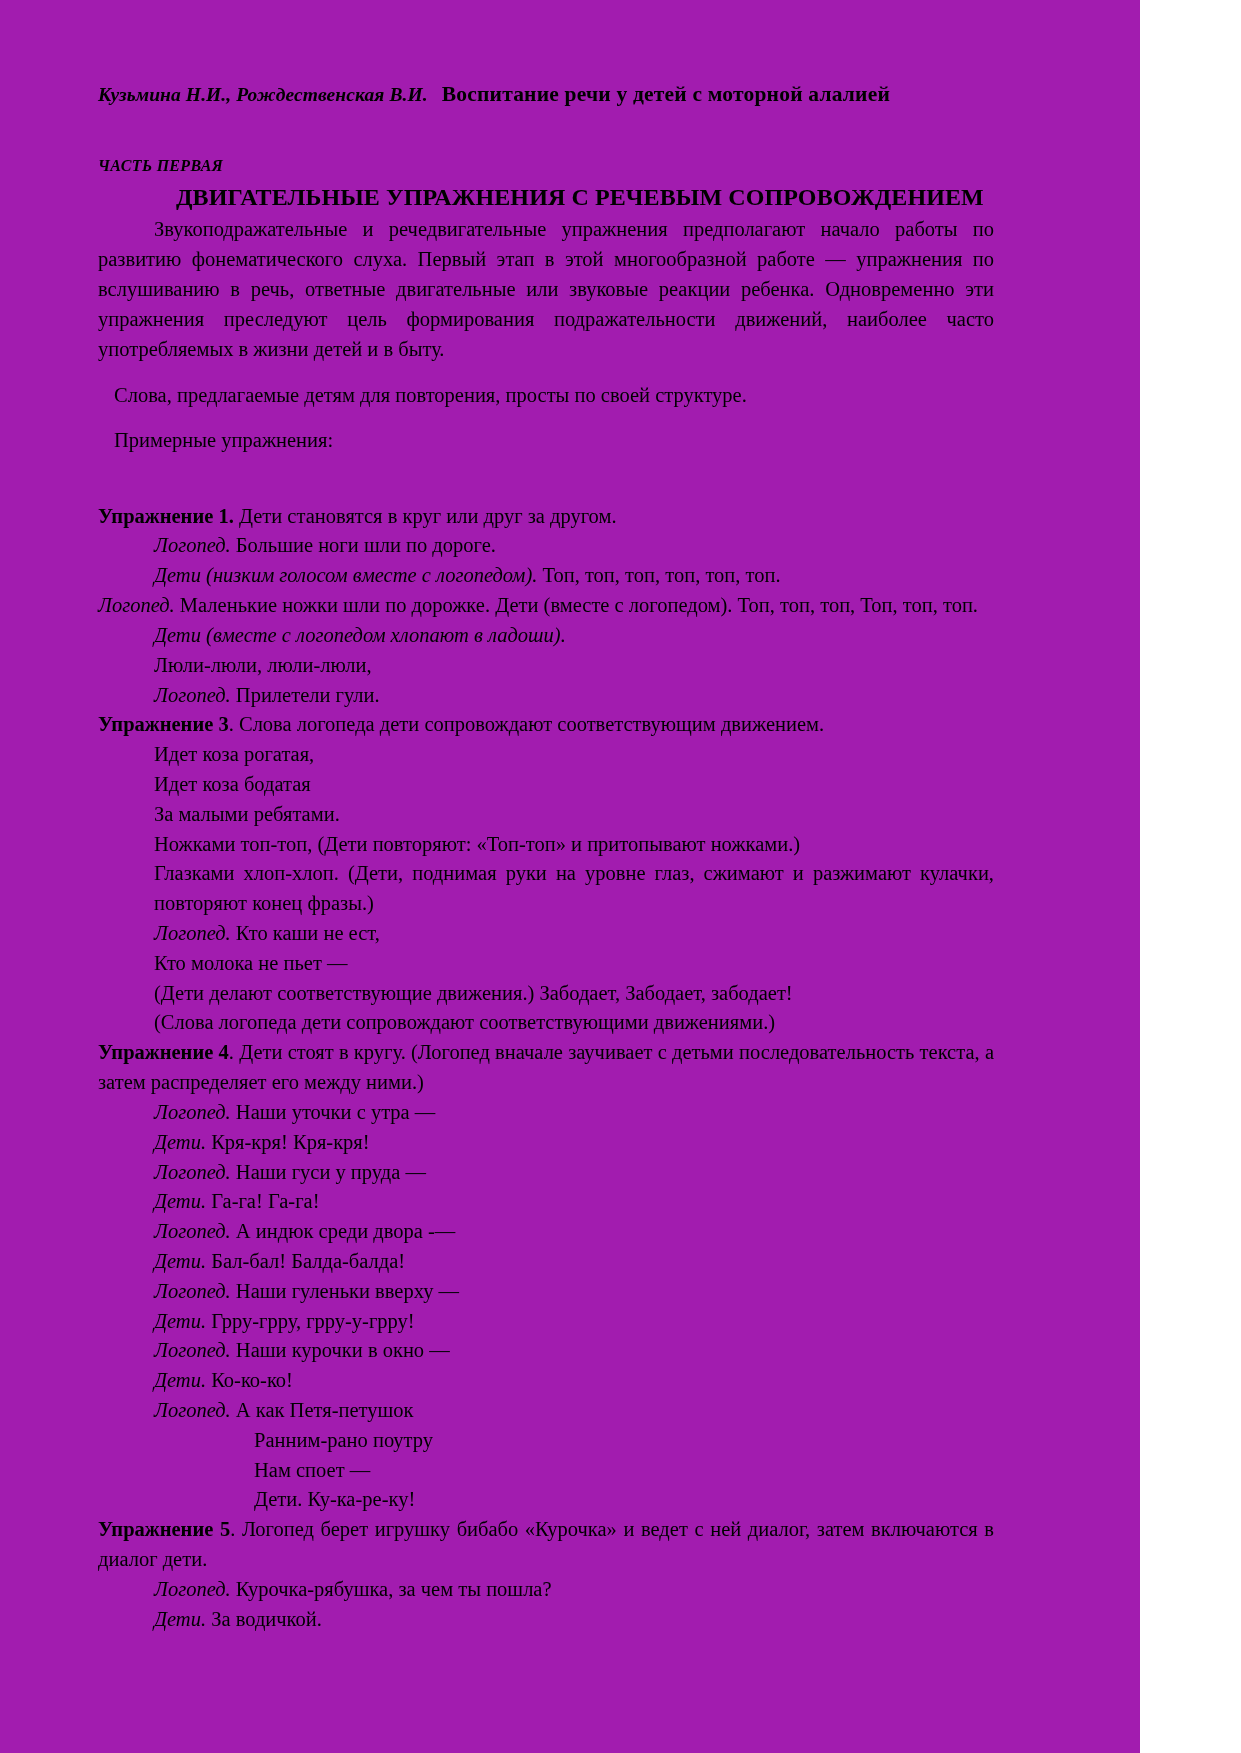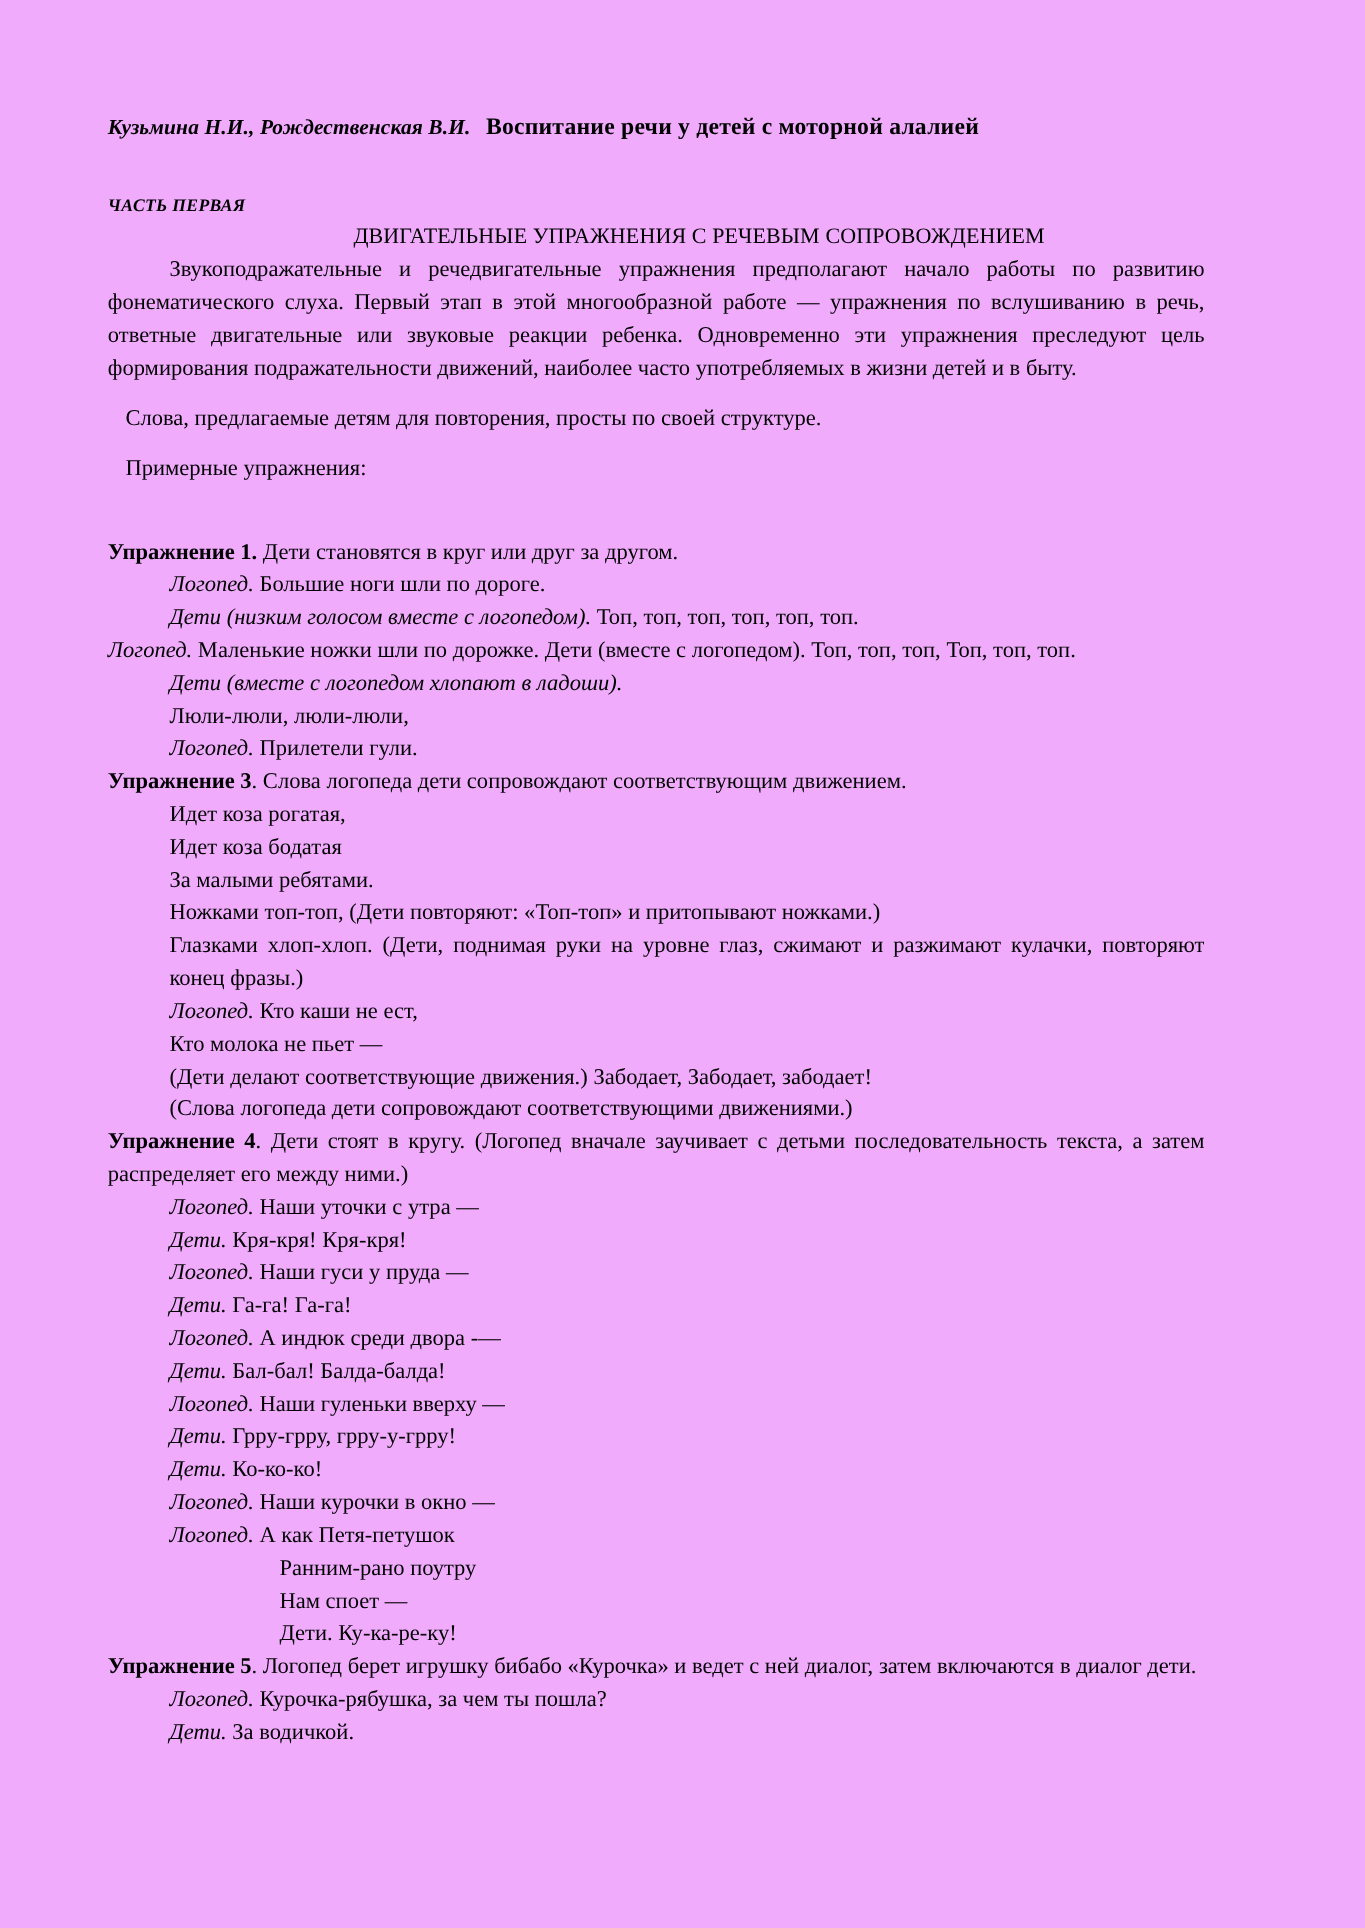--- a/index.html
+++ b/index.html
@@ -10,25 +10,25 @@
   }
   body {
     width: 1241px;
     min-height: 1753px;
     font-family: "Liberation Serif", "DejaVu Serif", serif;
     color: #000000;
     -webkit-font-smoothing: antialiased;
   }
   .page {
     position: relative;
-    width: 1241px;
+    width: 1140px;
     min-height: 1753px;
     box-sizing: border-box;
-    padding: 100px 146px 60px 98px;
-    background: #f0abfc;
+    padding: 79px 146px 60px 98px;
+    background: #a21caf;
   }
   .doc-body {
     font-size: 20.5px;
     line-height: 1.455;
   }
 
   
   .running-head {
     margin: 0 0 44px 0;
     white-space: nowrap;
@@ -48,27 +48,26 @@
 
   
   .part-label {
     font-style: italic;
     font-weight: 700;
     font-size: 16px;
     letter-spacing: 0.3px;
     margin: 0 0 2px 0;
   }
   .main-heading {
-    font-weight: 400;
-    font-size: 20px;
+    font-weight: 700;
+    font-size: 24px;
     letter-spacing: 0.1px;
     margin: 0 0 1px 0;
     padding-left: 78px;
     white-space: nowrap;
-    text-align: center;
   }
 
   
   p.para {
     margin: 0;
     text-align: justify;
     text-justify: inter-word;
   }
   p.para.indent {
     text-indent: 56px;
@@ -169,22 +168,22 @@
       <p class="ex-head justify-block"><span class="ex-label">Упражнение 4</span><span>. Дети стоят в кругу. (Логопед вначале заучивает с детьми последовательность текста, а затем распределяет его между ними.)</span></p>
 
       <p class="line ind1"><span class="speaker">Логопед.</span><span> Наши уточки с утра —</span></p>
       <p class="line ind1"><span class="speaker">Дети.</span><span> Кря-кря! Кря-кря!</span></p>
       <p class="line ind1"><span class="speaker">Логопед.</span><span> Наши гуси у пруда —</span></p>
       <p class="line ind1"><span class="speaker">Дети.</span><span> Га-га! Га-га!</span></p>
       <p class="line ind1"><span class="speaker">Логопед.</span><span> А индюк среди двора -—</span></p>
       <p class="line ind1"><span class="speaker">Дети.</span><span> Бал-бал! Балда-балда!</span></p>
       <p class="line ind1"><span class="speaker">Логопед.</span><span> Наши гуленьки вверху —</span></p>
       <p class="line ind1"><span class="speaker">Дети.</span><span> Грру-грру, грру-у-грру!</span></p>
+      <p class="line ind1"><span class="speaker">Логопед.</span><span> Наши курочки в окно —</span></p>
       <p class="line ind1"><span class="speaker">Дети.</span><span> Ко-ко-ко!</span></p>
-      <p class="line ind1"><span class="speaker">Логопед.</span><span> Наши курочки в окно —</span></p>
       <p class="line ind1"><span class="speaker">Логопед.</span><span> А как Петя-петушок</span></p>
 
       <p class="line ind2">Ранним-рано поутру</p>
       <p class="line ind2">Нам споет —</p>
       <p class="line ind2">Дети. Ку-ка-ре-ку!</p>
     </div>
 
     <div>
       <p class="ex-head justify-block"><span class="ex-label">Упражнение 5</span><span>. Логопед берет игрушку бибабо «Курочка» и ведет с ней диалог, затем включаются в диалог дети.</span></p>
 

